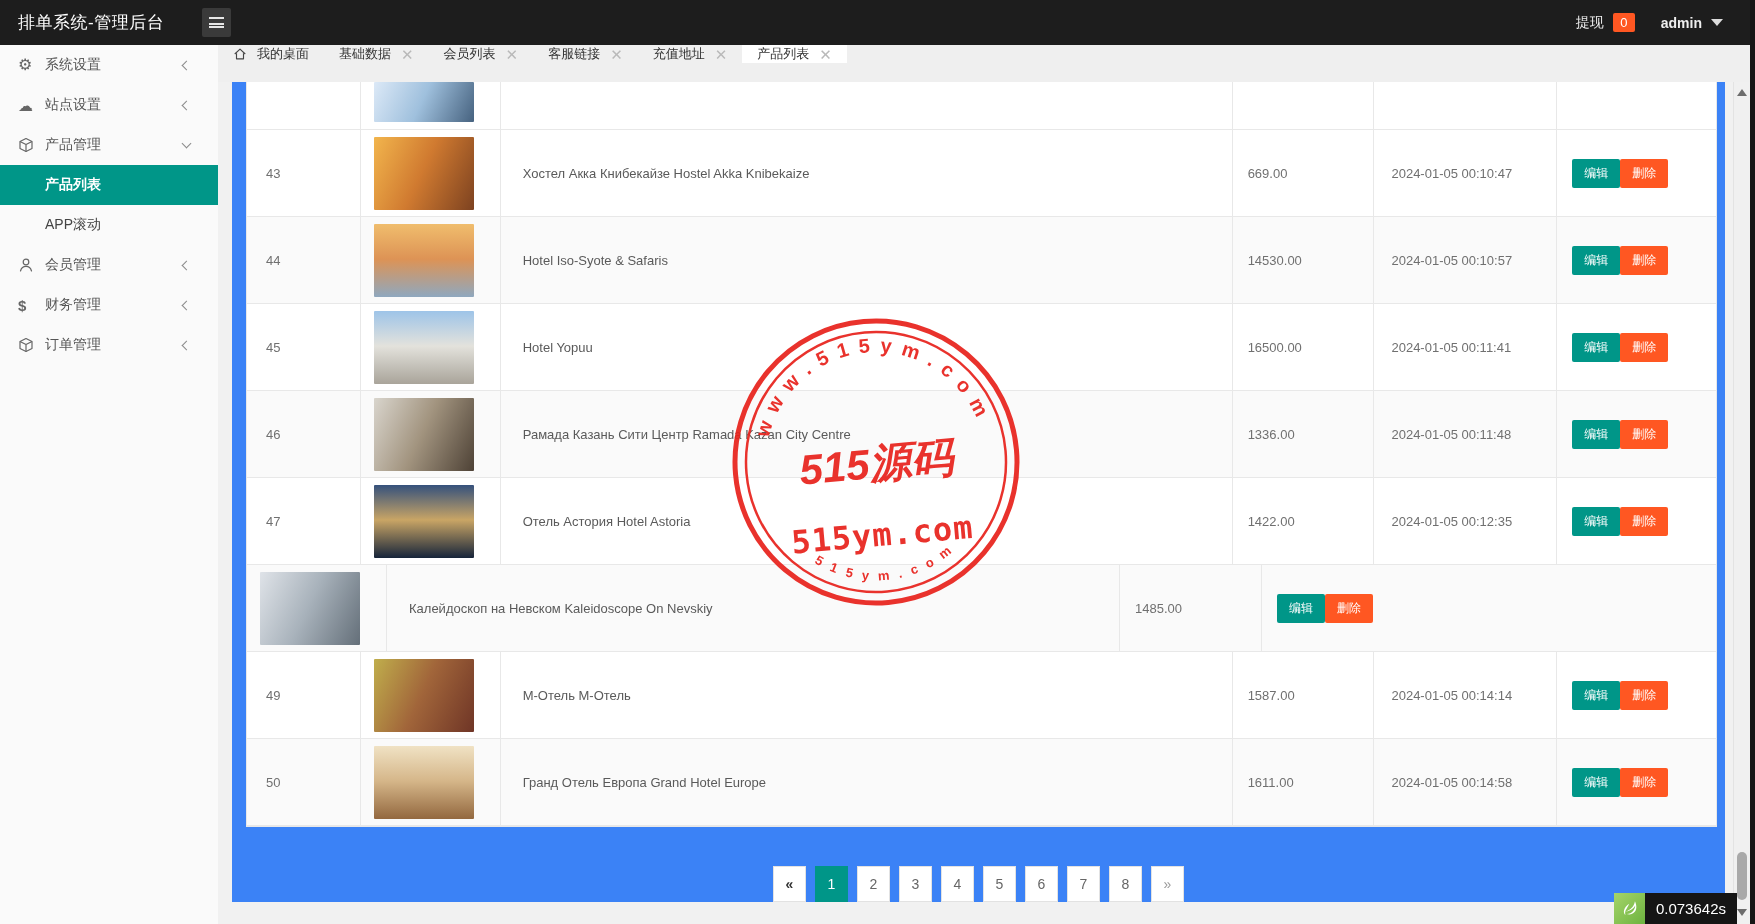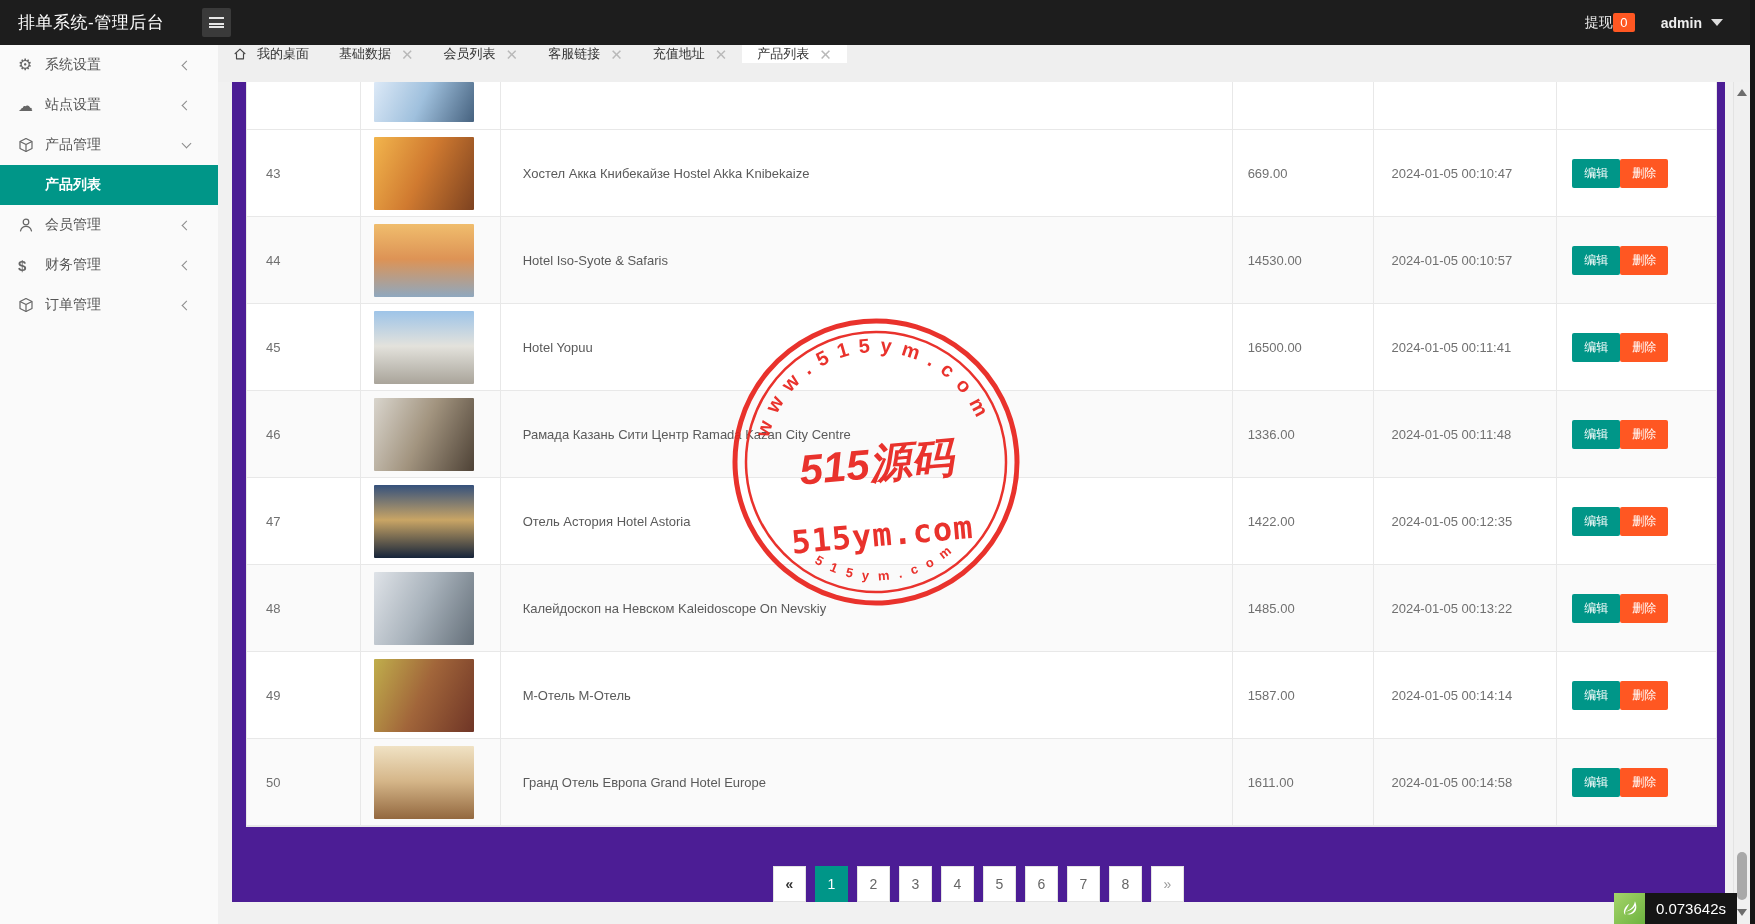--- a/index.html
+++ b/index.html
@@ -6,21 +6,21 @@
   body { font-family:"Liberation Sans", sans-serif; background:#888; }
   .screen { position:relative; width:1755px; height:924px; background:#f1f1f1; overflow:hidden; }
 
   
   .topbar { position:absolute; left:0; top:0; width:1755px; height:45px; background:#1d1d1d; z-index:30; }
   .brand { position:absolute; left:18px; top:0; height:45px; line-height:45px; color:#fff; font-size:17px; font-weight:normal; letter-spacing:.5px; }
   .fold-btn { position:absolute; left:202px; top:8px; width:29px; height:29px; background:#3a3a3a; border-radius:2px; display:flex; align-items:center; justify-content:center; cursor:pointer; }
   .fold-lines { width:15px; height:11px; border-top:2px solid #e6e6e6; border-bottom:2px solid #e6e6e6; position:relative; }
   .fold-lines:before { content:""; position:absolute; left:0; top:3.5px; width:15px; height:2px; background:#e6e6e6; }
   .top-right { position:absolute; right:32px; top:0; height:45px; display:flex; align-items:center; gap:26px; }
-  .withdraw { display:flex; align-items:center; color:#eee; font-size:14px; cursor:pointer;justify-content:space-between; }
+  .withdraw { display:flex; align-items:center; gap:9px; color:#eee; font-size:14px; cursor:pointer;justify-content:space-between; }
   .badge { display:inline-block; min-width:22px; height:19px; line-height:19px; text-align:center; background:#FF5722; color:#fff; font-size:13px; border-radius:2px; }
   .userbox { display:flex; align-items:center; gap:9px; color:#eee; font-size:14px; font-weight:bold; cursor:pointer; }
   .caret { width:0; height:0; border-left:6px solid transparent; border-right:6px solid transparent; border-top:7px solid #dcdcdc; }
 
   
   .sidebar { position:absolute; left:0; top:45px; width:218px; height:879px; background:#fafafa; z-index:20; }
   .side-item { position:relative; height:40px; display:flex; align-items:center; padding-left:18px; color:#555; font-size:14px; cursor:pointer; }
   .side-item .ico { width:27px; display:inline-flex; align-items:center; font-size:15px; color:#666; font-style:normal; }
   .side-item .ico svg { width:16px; height:16px; }
   .chev { position:absolute; right:28px; width:7px; height:7px; border-left:1.5px solid #8a8a8a; border-bottom:1.5px solid #8a8a8a; transform:rotate(45deg); }
@@ -30,21 +30,21 @@
 
   
   .main { position:absolute; left:218px; top:45px; width:1537px; height:879px; background:#f1f1f1; }
   .tabbar { position:absolute; left:0; top:0; width:100%; height:37px; background:#efefef; display:flex; align-items:flex-start; }
   .tab { display:flex; align-items:center; gap:10px; padding:0 15px; font-size:13px; color:#333; cursor:pointer; }
   .tab .home-ico svg { width:14px; height:14px; display:block; }
   .tab .x { color:#b9b9b9; font-size:15px; line-height:1; cursor:pointer; }
   .tab.active { background:#fff; }
 
   
-  .card { position:absolute; left:14px; top:37px; width:1493px; height:820px; background:#4c1d95; }
+  .card { position:absolute; left:14px; top:37px; width:1493px; height:820px; background:#3b82f6; }
   .table { position:absolute; left:14px; top:0; width:1471px; border-left:1px solid #e8e8e8; border-right:1px solid #e8e8e8; border-bottom:1px solid #e8e8e8; }
   .trow { display:flex; height:87px; border-bottom:1px solid #e8e8e8; background:#fff; }
   .trow:nth-child(odd) { background:#fafafa; }
   .trow:first-child { background:#fff; }
   .trow.partial { height:48px; }
   .cell { display:flex; align-items:center; border-right:1px solid #e8e8e8; font-size:13px; color:#707070; overflow:hidden; }
   .cell:last-child { border-right:none; }
   .c-id    { width:114px; padding-left:19px; }
   .c-img   { width:140px; padding-left:13px; }
   .c-name  { width:733px; padding-left:22px; color:#5a5a5a; }
@@ -124,20 +124,23 @@
             <path d="M8 1.5 14 4.5v7L8 14.5 2 11.5v-7z"></path>
             <path d="M2 4.5 8 7.5l6-3M8 7.5v7"></path>
           </svg>
         </span>
         <span>产品管理</span>
         <span class="chev down"></span>
       </div>
       <div class="side-sub active">
         <span>产品列表</span>
       </div>
+      <div class="side-sub">
+        <span>APP滚动</span>
+      </div>
       <div class="side-item">
         <span class="ico">
           <svg viewBox="0 0 16 16" fill="none" stroke="#666" stroke-width="1.2" stroke-linecap="round">
             <circle cx="8" cy="5" r="2.8"></circle>
             <path d="M2.5 14c.8-3 3-4.6 5.5-4.6s4.7 1.6 5.5 4.6"></path>
           </svg>
         </span>
         <span>会员管理</span>
         <span class="chev"></span>
       </div>
@@ -264,27 +267,25 @@
             </div>
             <div class="cell c-name">Отель Астория Hotel Astoria</div>
             <div class="cell c-price">1422.00</div>
             <div class="cell c-date">2024-01-05 00:12:35</div>
             <div class="cell c-act">
               <button class="btn btn-edit">编辑</button>
               <button class="btn btn-del">删除</button>
             </div>
           </div>
           <div class="trow">
-            <div class="cell c-id">48</div>
             <div class="cell c-img">
               <div class="photo" style="background:linear-gradient(115deg,#dfe3e8 0%,#a8b2bb 48%,#646f79 100%)"></div>
             </div>
             <div class="cell c-name">Калейдоскоп на Невском Kaleidoscope On Nevskiy</div>
             <div class="cell c-price">1485.00</div>
-            <div class="cell c-date">2024-01-05 00:13:22</div>
             <div class="cell c-act">
               <button class="btn btn-edit">编辑</button>
               <button class="btn btn-del">删除</button>
             </div>
           </div>
           <div class="trow">
             <div class="cell c-id">49</div>
             <div class="cell c-img">
               <div class="photo" style="background:linear-gradient(115deg,#c0ae4c 0%,#a1653a 48%,#6f3526 100%)"></div>
             </div>

